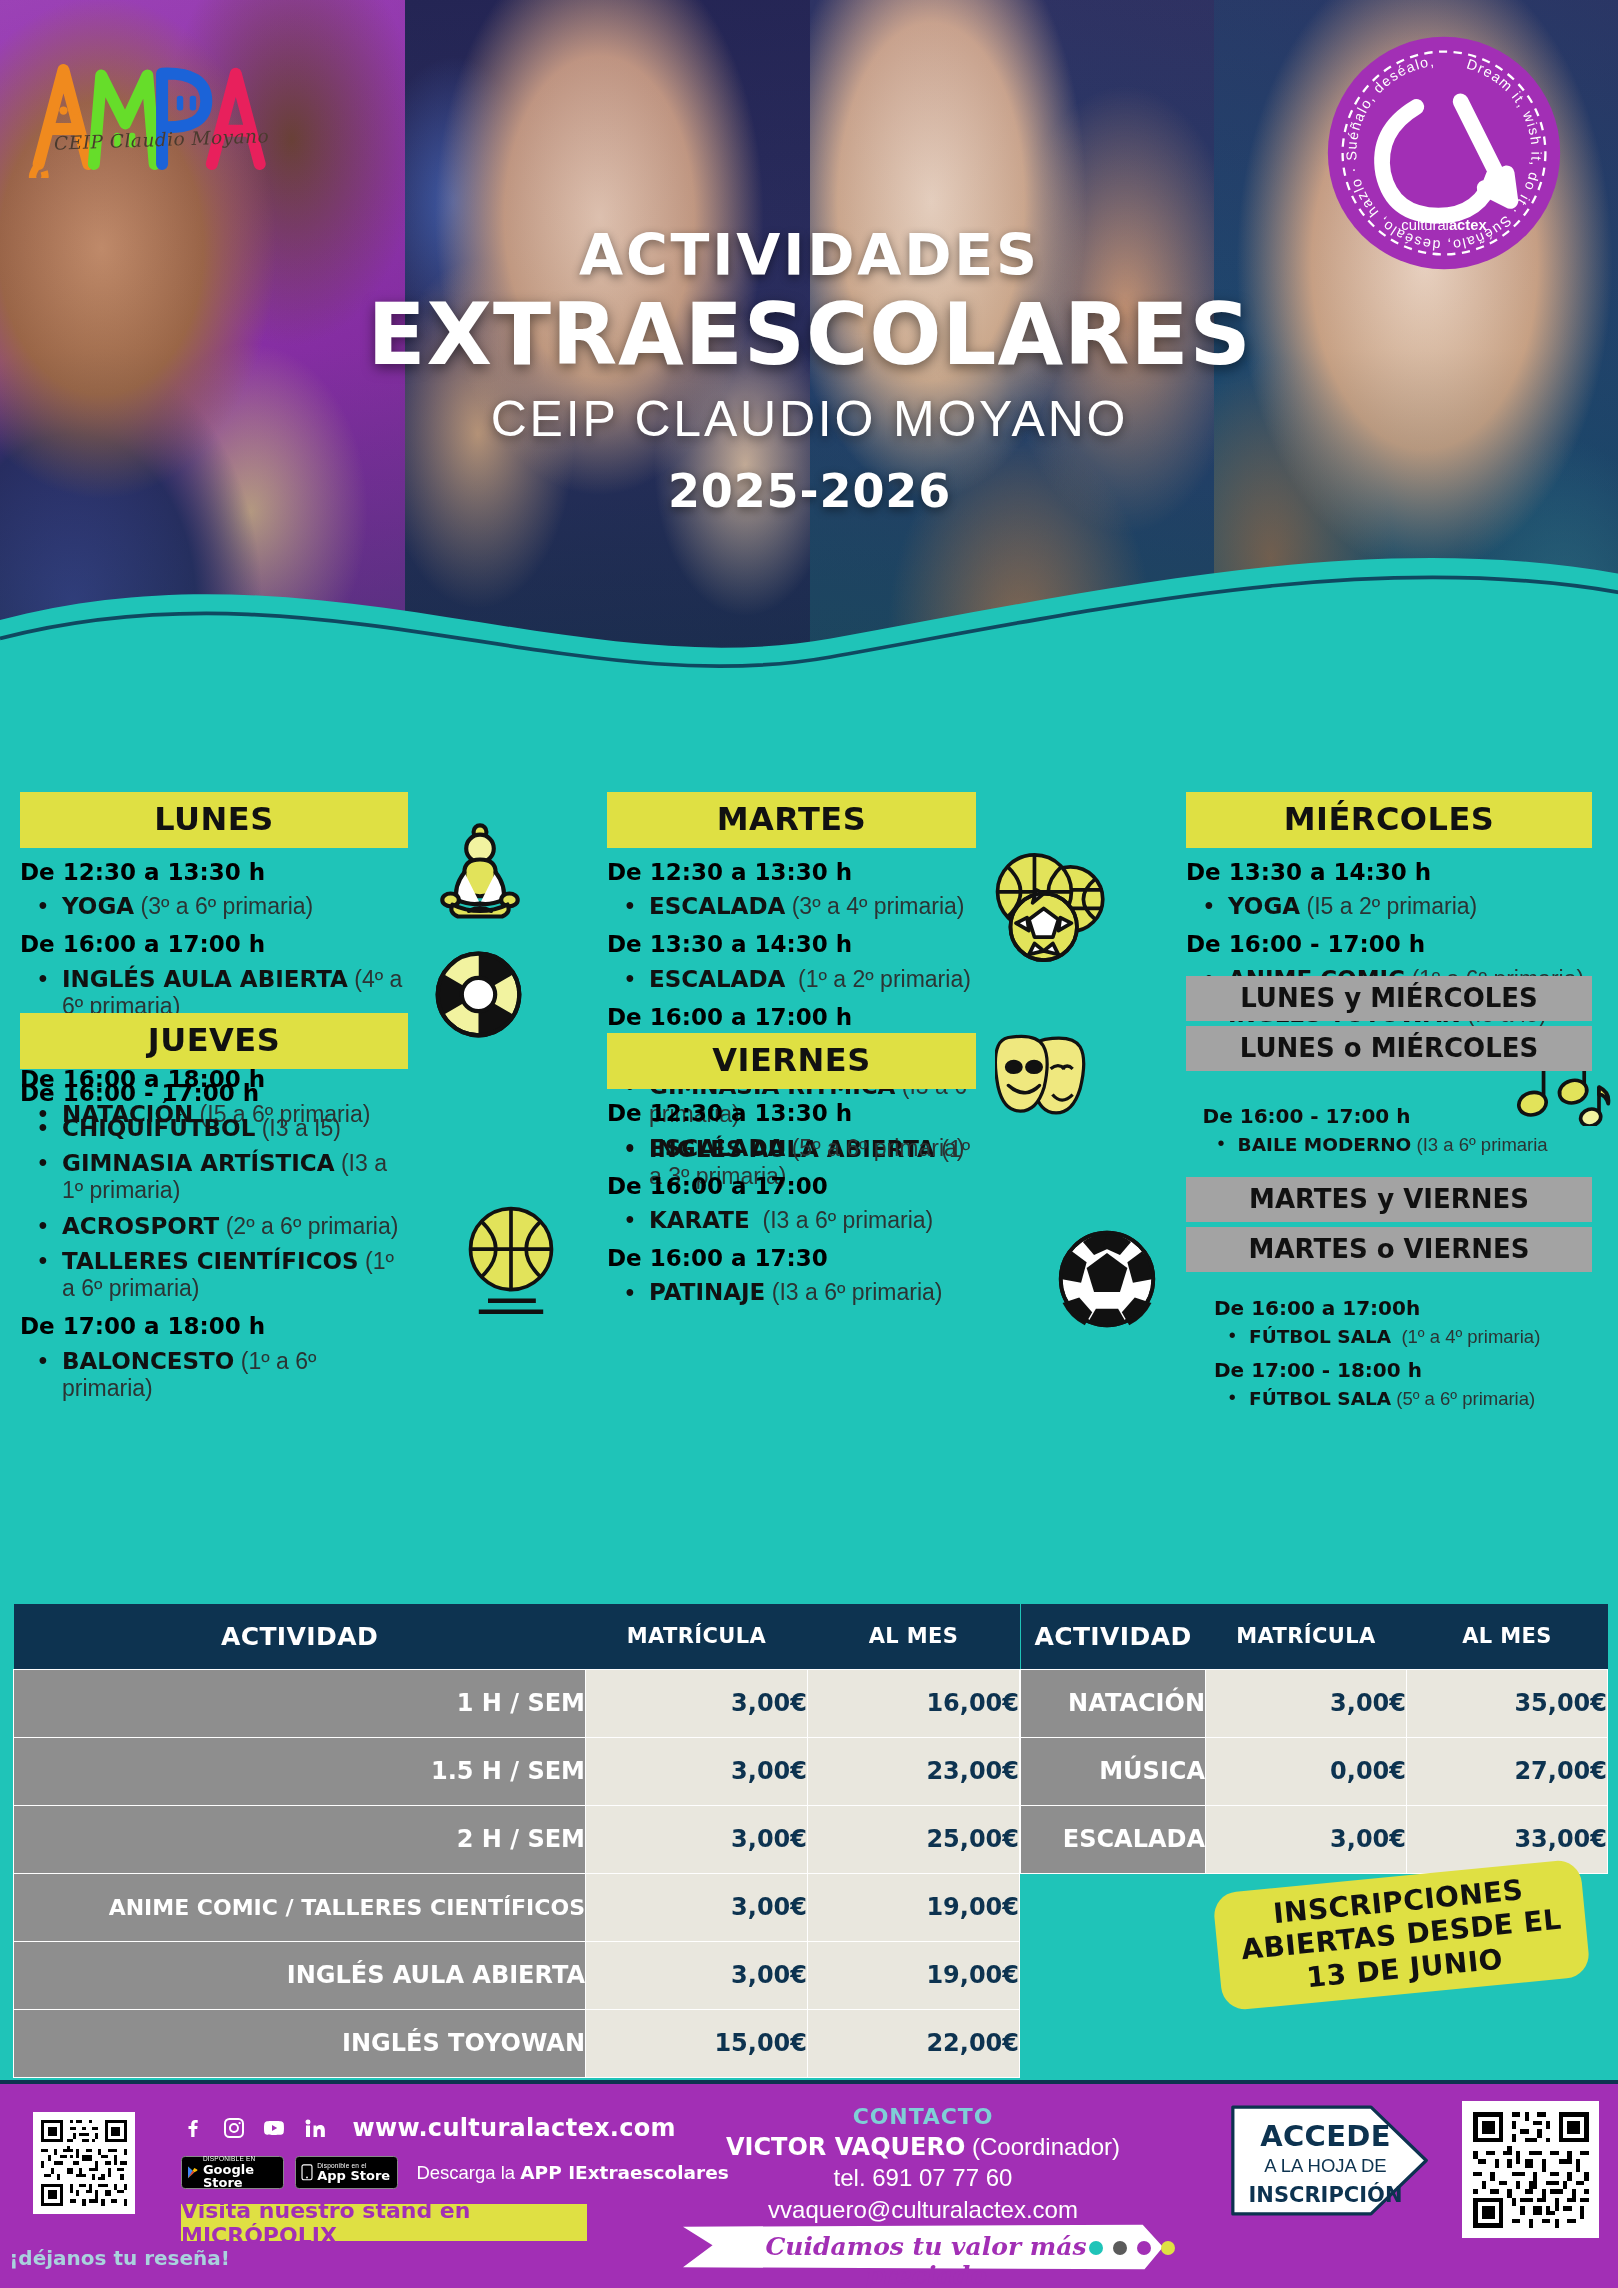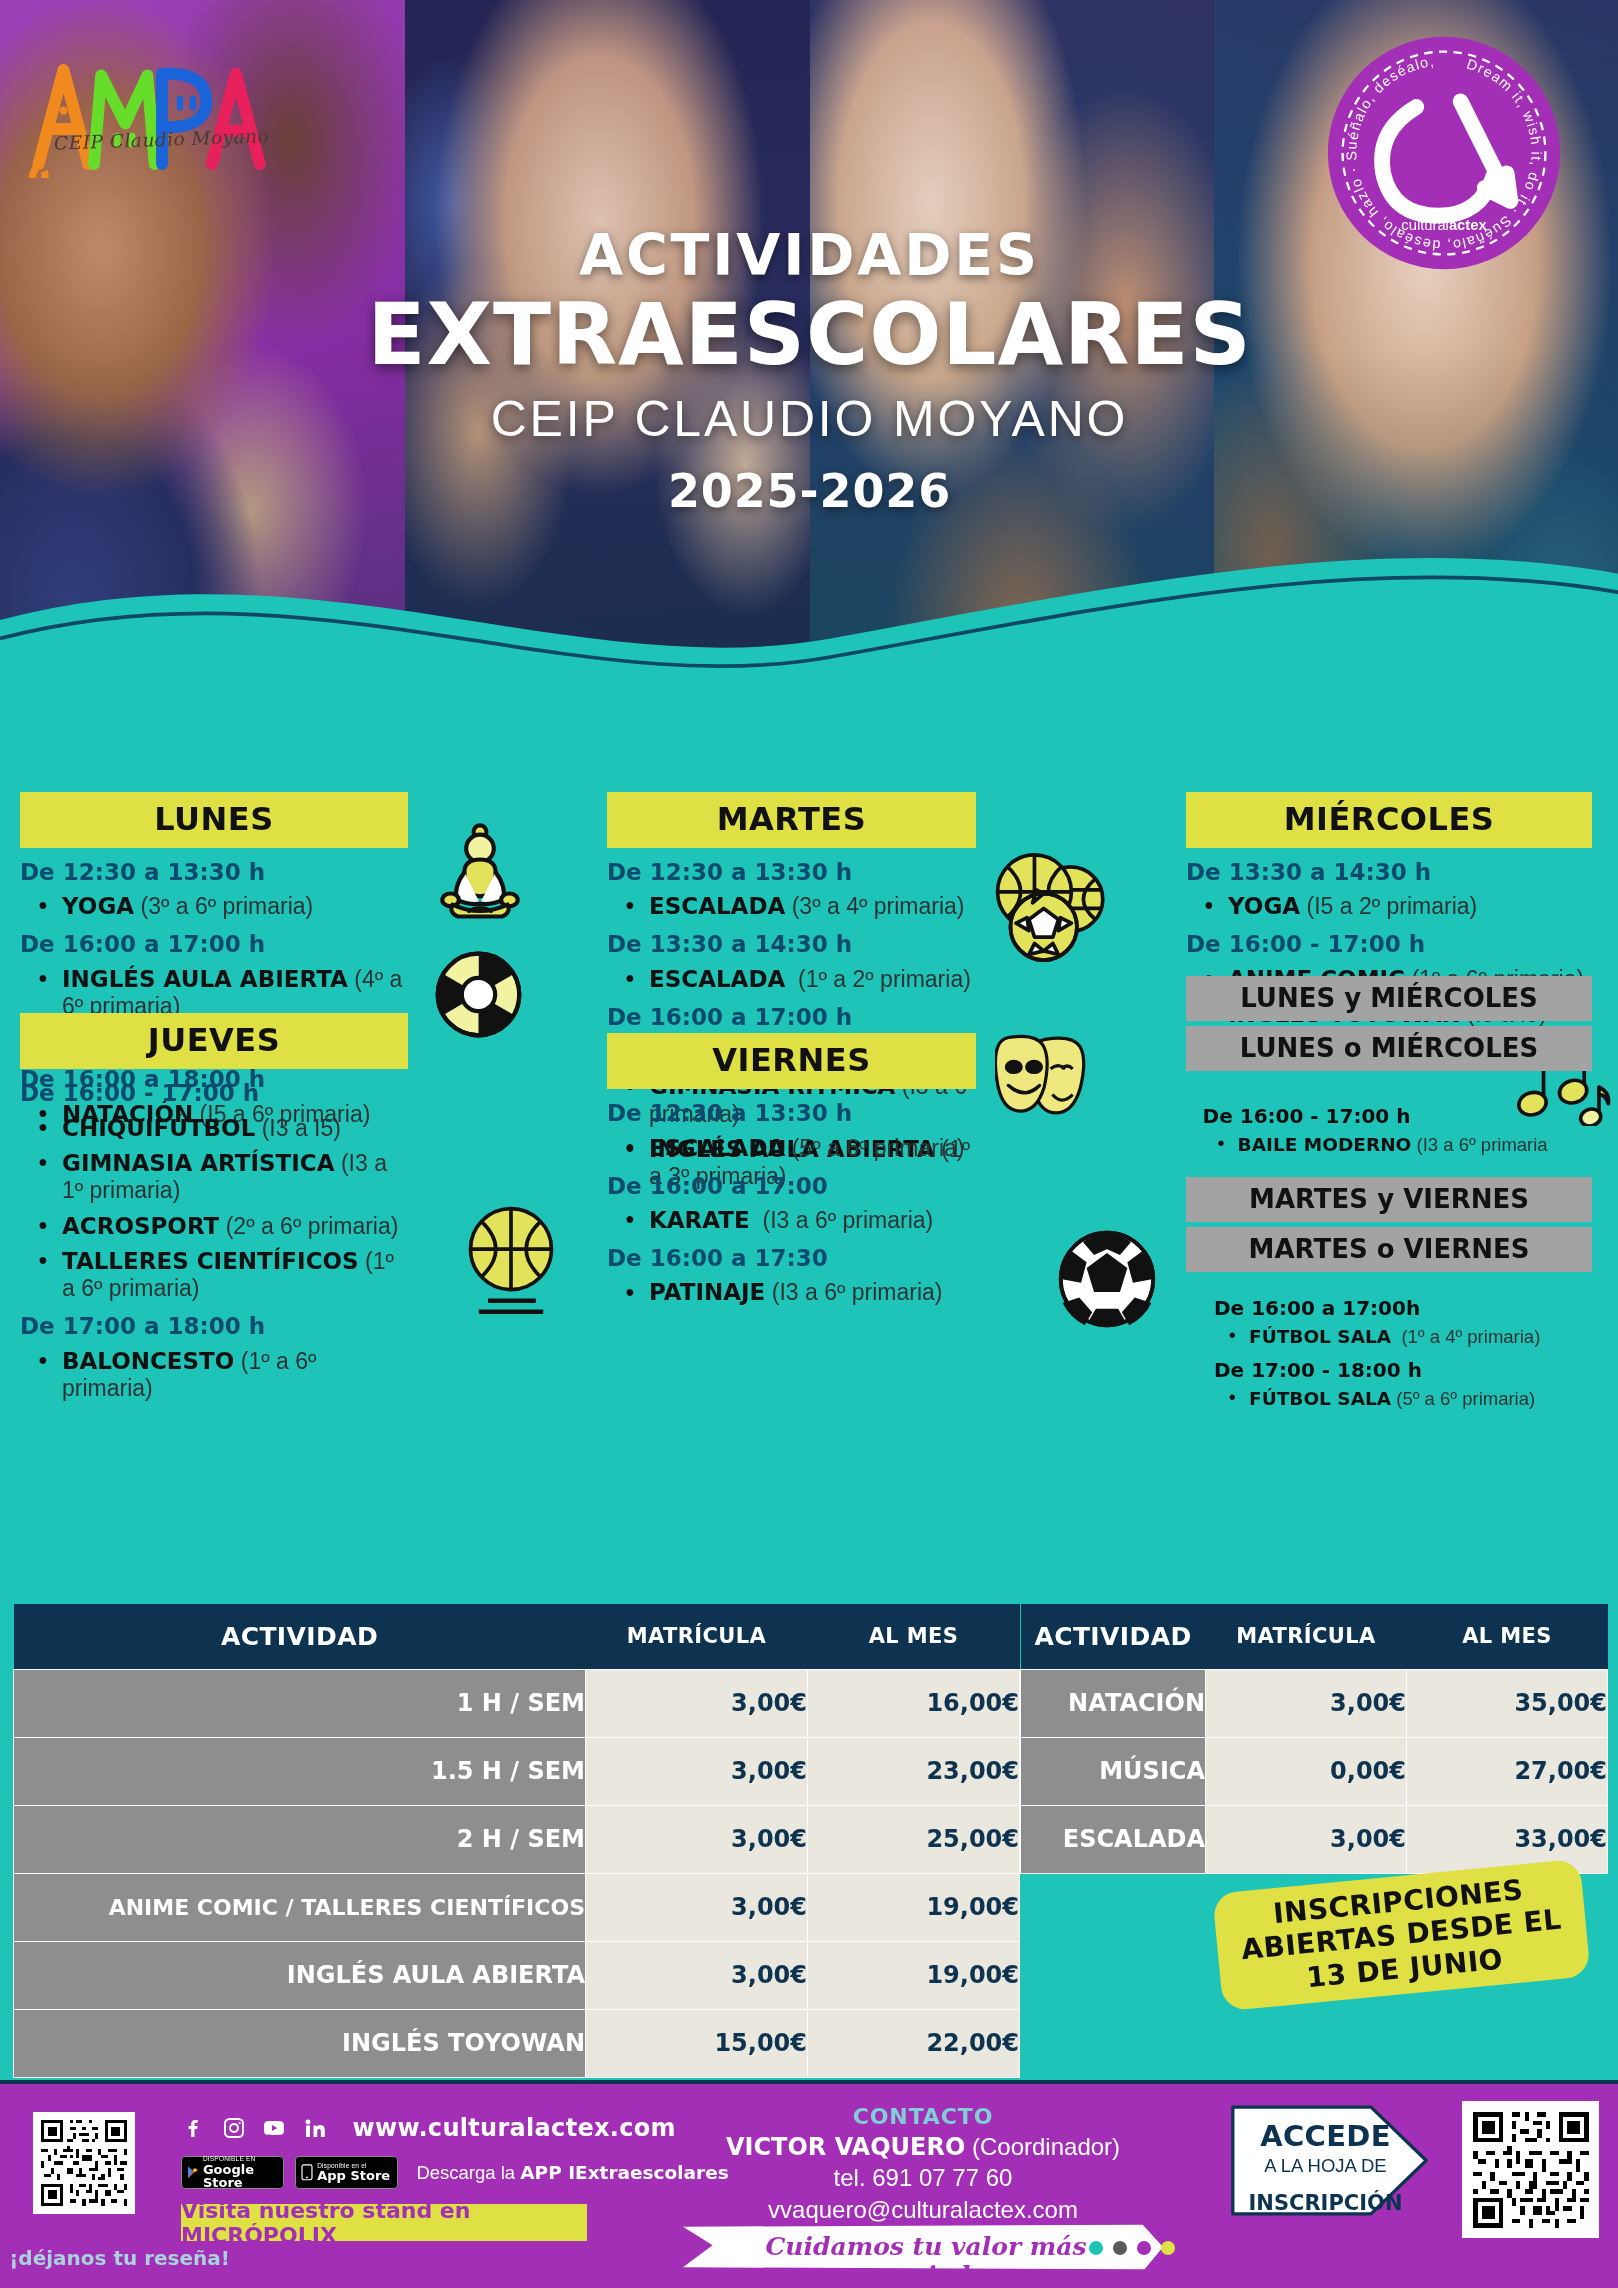--- a/index.html
+++ b/index.html
@@ -105,21 +105,21 @@
     font-weight: bold;
     font-size: 32px;
     color: #111;
     padding: 8.3px 0 10px 0;
     letter-spacing: 0.5px;
   }
   .time {
     font-family: "DejaVu Sans", sans-serif;
     font-weight: bold;
     font-size: 23px;
-    color: #0c4a6e;
+    color: #000000;
     margin-top: 11px;
   }
   ul.acts { list-style: none; margin: 3.7px 0 0 0; padding: 0; }
   ul.acts li {
     font-size: 23px;
     color: #111;
     padding-left: 42px;
     position: relative;
     margin-top: 8.3px;
     line-height: 1.18;
@@ -237,21 +237,21 @@
     font-size: 25px; color: #a22fb5;
   }
   .dots { position: absolute; left: 1089px; top: 159px; display: flex; gap: 10px; }
   .dots i { width: 14px; height: 14px; border-radius: 50%; display: block; }
   .accede-box {
     position: absolute; left: 1231px; top: 2105px; width: 198px; height: 111px;
   }
   .accede-txt { position: absolute; left: 1248px; top: 2119px; width: 155px; text-align: center; color: #0d3350; }
   .accede-txt .a1 { font-family: "DejaVu Sans", sans-serif; font-weight: bold; font-size: 29px; letter-spacing: 0.3px; text-align: center;}
   .accede-txt .a2 { font-size: 18.5px; margin-top: 1.8px;}
-  .accede-txt .a3 { font-family: "DejaVu Sans", sans-serif; font-weight: bold; font-size: 21px; margin-top: 14px;}
+  .accede-txt .a3 { font-family: "DejaVu Sans", sans-serif; font-weight: bold; font-size: 21px; margin-top: 6px;}
 </style>
 </head>
 <body>
 
 <div class="hero">
   <div class="hero-photos">
     <div class="ph ph1"></div>
     <div class="ph ph2"></div>
     <div class="ph ph3"></div>
     <div class="ph ph4"></div>

